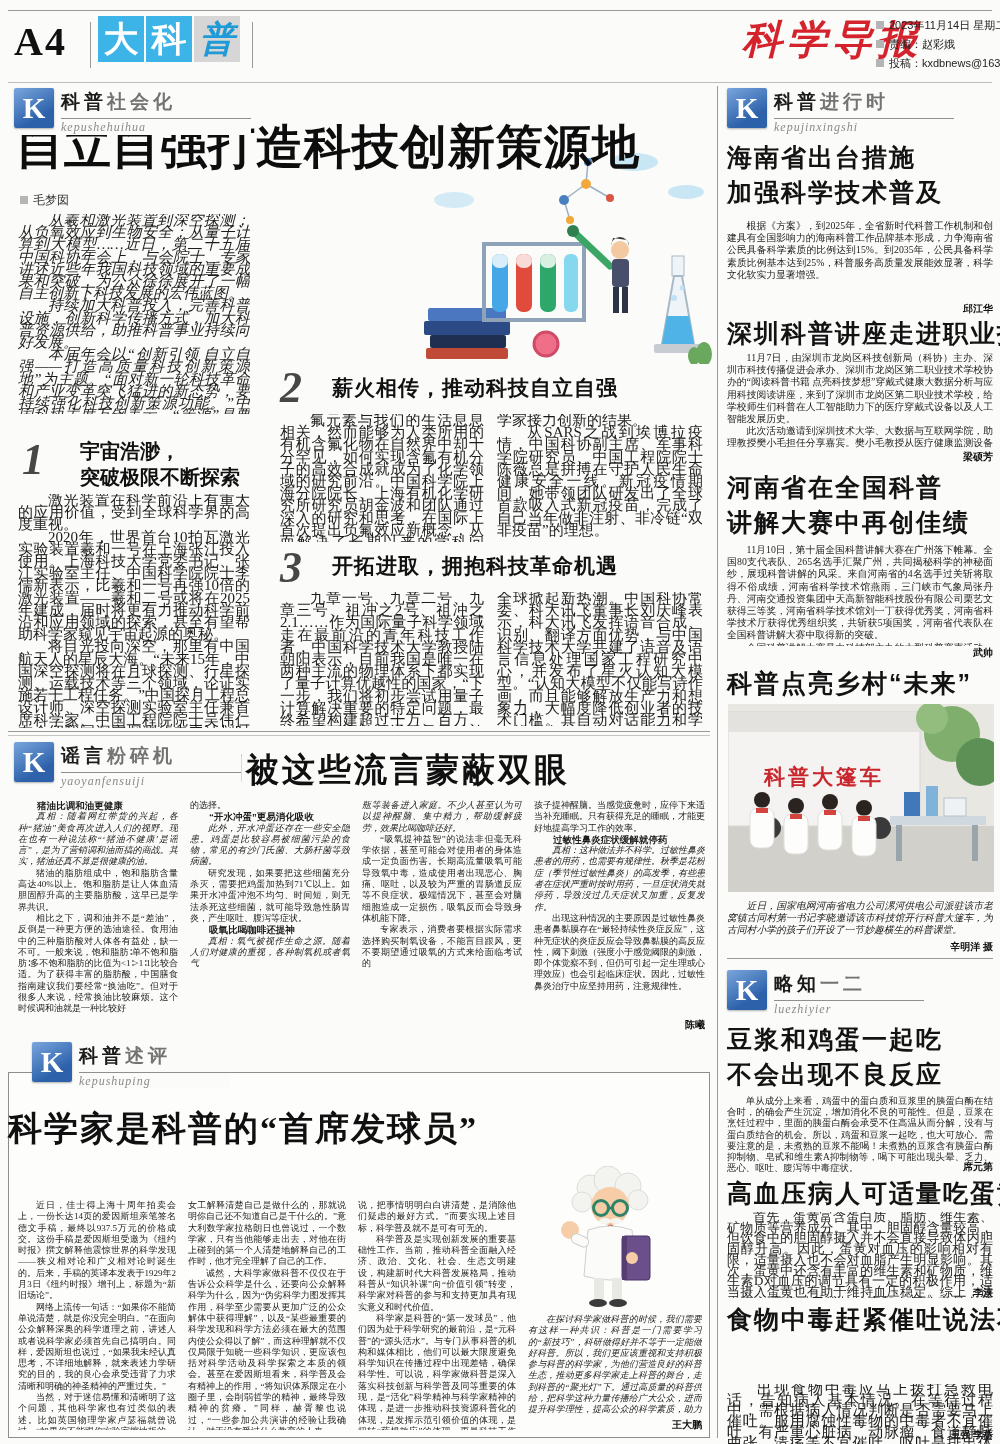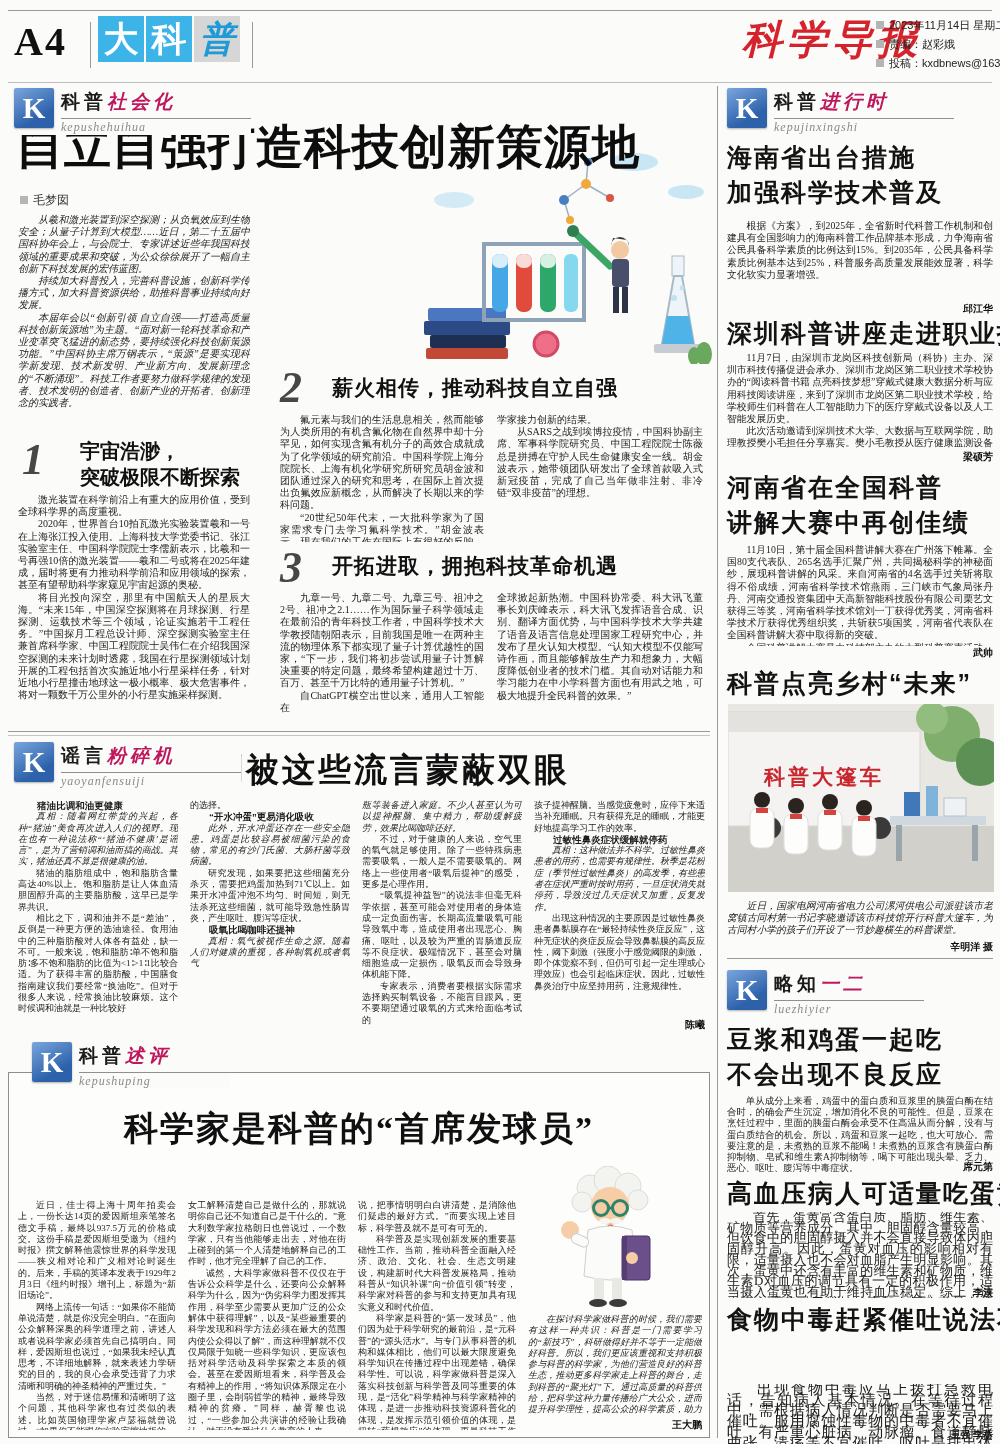--- a/index.html
+++ b/index.html
@@ -15,37 +15,37 @@
   .logo-gray{background:#d6d6d6;color:#1e9ad6;font-style:italic;font-family:"Liberation Serif",serif}
   .masthead{font:700 italic 40px "Liberation Serif",serif;color:#d5232d;letter-spacing:5px;white-space:nowrap}
   .hinfo{font:11px "Liberation Sans",sans-serif;color:#222;line-height:19px;white-space:nowrap}
   .sq{display:inline-block;width:8px;height:8px;background:#b5b5b5;margin-right:5px}
   
   .marker{position:absolute;display:flex;gap:7px;background:#fbfbf9;z-index:4}
   .kblock{width:40px;height:40px;flex:none;background:linear-gradient(150deg,#7aa6dd,#2d62ab 70%);color:#fff;display:flex;align-items:center;justify-content:center;font:700 29px "Liberation Serif",serif;border-radius:2px;box-shadow:0 1px 2px rgba(0,0,0,.3)}
   .mtext{padding-top:1px}
   .mlabel{font:700 19px "Liberation Serif",serif;letter-spacing:4px;white-space:nowrap}
   .mlabel .black{color:#1b1b1b}
-  .mlabel .red{color:#be185d;font-style:italic}
+  .mlabel .red{color:#737373;}
   .mline{height:1px;background:#8f8f8f;margin:3px 0 1px}
   .mpinyin{font:italic 12px "Liberation Serif",serif;color:#8a8a8a;letter-spacing:1px}
   
   .main-headline{font:900 47px "Liberation Sans",sans-serif;letter-spacing:1px;color:#0d0d0d;white-space:nowrap}
   .byline{font:12px "Liberation Sans",sans-serif;color:#333}
   .sec-num{font:italic 700 44px "Liberation Serif",serif;color:#474747}
   .sec-title{font:700 20px "Liberation Sans",sans-serif;line-height:26px;color:#111}
   .s23-title{font:700 21px "Liberation Sans",sans-serif;letter-spacing:1px;color:#111;white-space:nowrap}
   .rumor-headline{font:700 33px "Liberation Serif",serif;letter-spacing:3px;text-align:center;color:#101010}
-  .review-headline{font:700 34px "Liberation Serif",serif;letter-spacing:2px;text-align:center;color:#101010}
+  .review-headline{font:700 34px "Liberation Serif",serif;letter-spacing:2px;color:#101010}
   .r-title{font:700 25px "Liberation Sans",sans-serif;letter-spacing:2px;line-height:35px;color:#131313;white-space:nowrap}
   
   .col{position:absolute;overflow:hidden;text-align:justify}
   .col p{margin:0;text-indent:2em;text-align:justify}
   .col p.noind{text-indent:0}
-  .mcol{font-size:10px;line-height:12.2px}
+  .mcol{font-size:15px;line-height:12.2px}
   .scol{font-size:9px;line-height:11.3px}
   .rcol{font-size:9.8px;line-height:12.2px}
   .kai{font-style:italic}
   .colhead{font-family:"Liberation Sans",sans-serif;font-weight:700;font-size:1.06em}
   .sign{position:absolute;font:700 10px "Liberation Sans",sans-serif;text-align:right;color:#111;z-index:5}
   .boxed{position:absolute;border:1px solid #8d8d8d;background:#fdfdfc}
 </style>
 </head>
 <body>
 
@@ -151,21 +151,21 @@
 </div>
 
 <div class="abs sec-num" style="left:280px;top:362px">2</div>
 <div class="abs s23-title" style="left:332px;top:374px">薪火相传，推动科技自立自强</div>
 <div class="col mcol" style="left:280px;top:414px;width:204px;height:128px">
   <p>氟元素与我们的生活息息相关，然而能够为人类所用的有机含氟化物在自然界中却十分罕见，如何实现含氟有机分子的高效合成就成为了化学领域的研究前沿。中国科学院上海分院院长、上海有机化学研究所研究员胡金波和团队通过深入的研究和思考，在国际上首次提出负氟效应新概念，从而解决了长期以来的学科问题。</p>
   <p>“20世纪50年代末，一大批科学家为了国家需求专门去学习氟科学技术。”胡金波表示，现在我们的工作在国际上有很好的反响，这是两代科</p>
 </div>
 <div class="col mcol" style="left:497px;top:414px;width:206px;height:128px">
   <p class="noind">学家接力创新的结果。</p>
-  <p>从SARS之战到埃博拉疫情，中国科协副主席、军事科学院研究员、中国工程院院士陈薇总是拼搏在守护人民生命健康安全一线。胡金波表示，她带领团队研发出了全球首款吸入式新冠疫苗，完成了自己当年做非注射、非冷链“双非疫苗”的理想。</p>
+  <p>从SARS之战到埃博拉疫情，中国科协副主席、军事科学院研究员、中国工程院院士陈薇总是拼搏在守护人民生命健康安全一线。新冠疫情期间，她带领团队研发出了全球首款吸入式新冠疫苗，完成了自己当年做非注射、非冷链“双非疫苗”的理想。</p>
 </div>
 
 <div class="abs sec-num" style="left:280px;top:542px">3</div>
 <div class="abs s23-title" style="left:332px;top:552px">开拓进取，拥抱科技革命机遇</div>
 <div class="col mcol" style="left:280px;top:592px;width:204px;height:134px">
   <p>九章一号、九章二号、九章三号、祖冲之2号、祖冲之2.1……作为国际量子科学领域走在最前沿的青年科技工作者，中国科学技术大学教授陆朝阳表示，目前我国是唯一在两种主流的物理体系下都实现了量子计算优越性的国家，“下一步，我们将初步尝试用量子计算解决重要的特定问题，最终希望构建超过十万、百万、甚至千万比特的通用量子计算机。”</p>
   <p>自ChatGPT横空出世以来，通用人工智能在</p>
 </div>
 <div class="col mcol" style="left:497px;top:592px;width:206px;height:134px">
   <p class="noind">全球掀起新热潮。中国科协常委、科大讯飞董事长刘庆峰表示，科大讯飞发挥语音合成、识别、翻译方面优势，与中国科学技术大学共建了语音及语言信息处理国家工程研究中心，并发布了星火认知大模型。“认知大模型不仅能写诗作画，而且能够解放生产力和想象力，大幅度降低创业者的技术门槛。其自动对话能力和学习能力在中小学科普方面也有用武之地，可极大地提升全民科普的效果。”</p>
@@ -193,21 +193,20 @@
 <div class="col scol" style="left:190px;top:800px;width:160px;height:228px">
   <p class="noind">的选择。</p>
   <p class="colhead">“开水冲蛋”更易消化吸收</p>
   <p class="kai">此外，开水冲蛋还存在一些安全隐患。鸡蛋是比较容易被细菌污染的食物，常见的有沙门氏菌、大肠杆菌等致病菌。</p>
   <p>研究发现，如果要把这些细菌充分杀灭，需要把鸡蛋加热到71℃以上。如果开水冲蛋冲泡不均匀、时间短，则无法杀死这些细菌，就可能导致急性肠胃炎，产生呕吐、腹泻等症状。</p>
   <p class="colhead">吸氧比喝咖啡还提神</p>
   <p class="kai">真相：氧气被视作生命之源。随着人们对健康的重视，各种制氧机或者氧气</p>
 </div>
 <div class="col scol" style="left:362px;top:800px;width:160px;height:228px">
   <p class="noind kai">瓶等装备进入家庭。不少人甚至认为可以提神醒脑、集中精力，帮助缓解疲劳，效果比喝咖啡还好。</p>
-  <p>不过，对于健康的人来说，空气里的氧气就足够使用。除了一些特殊病患需要吸氧，一般人是不需要吸氧的。网络上一些使用者“吸氧后提神”的感受，更多是心理作用。</p>
   <p>“吸氧提神益智”的说法非但毫无科学依据，甚至可能会对使用者的身体造成一定负面伤害。长期高流量吸氧可能导致氧中毒，造成使用者出现恶心、胸痛、呕吐，以及较为严重的胃肠道反应等不良症状。极端情况下，甚至会对脑细胞造成一定损伤，吸氧反而会导致身体机能下降。</p>
   <p>专家表示，消费者要根据实际需求选择购买制氧设备，不能盲目跟风，更不要期望通过吸氧的方式来给面临考试的</p>
 </div>
 <div class="col scol" style="left:534px;top:800px;width:171px;height:220px">
   <p class="noind">孩子提神醒脑。当感觉疲惫时，应停下来适当补充睡眠。只有获得充足的睡眠，才能更好地提高学习工作的效率。</p>
   <p class="colhead">过敏性鼻炎症状缓解就停药</p>
   <p class="kai">真相：这种做法并不科学。过敏性鼻炎患者的用药，也需要有规律性。秋季是花粉症（季节性过敏性鼻炎）的高发季，有些患者在症状严重时按时用药，一旦症状消失就停药，导致没过几天症状又加重，反复发作。</p>
   <p>出现这种情况的主要原因是过敏性鼻炎患者鼻黏膜存在“最轻持续性炎症反应”，这种无症状的炎症反应会导致鼻黏膜的高反应性，阈下刺激（强度小于感觉阈限的刺激，即个体觉察不到，但仍可引起一定生理或心理效应）也会引起临床症状。因此，过敏性鼻炎治疗中应坚持用药，注意规律性。</p>
 </div>
 <div class="sign" style="left:534px;top:1018px;width:171px">陈曦</div>

